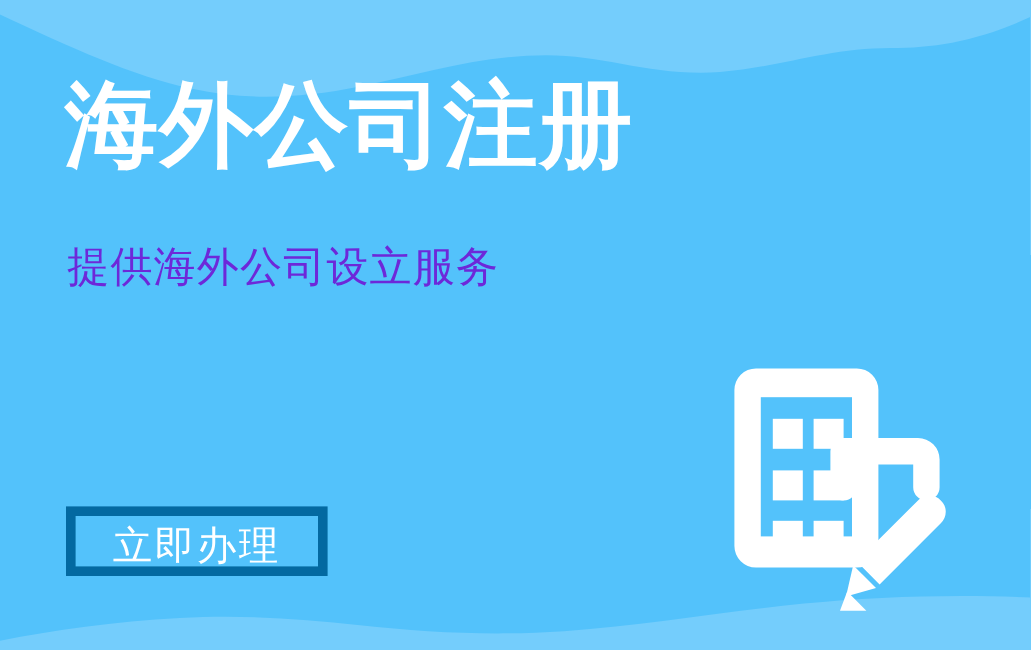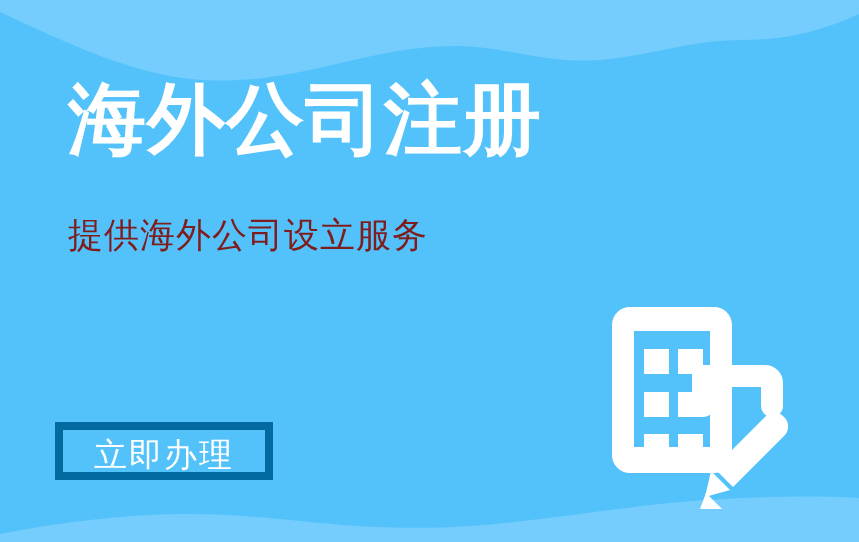--- a/index.html
+++ b/index.html
@@ -35,38 +35,38 @@
     left: 54px;
     top: 0;
     width: 560px;
     height: 542px;
   }
 
   .headline {
     position: absolute;
     left: 0;
     top: 66px;
-    margin: 14px;
+    margin: 0;
     font-size: 78px;
     line-height: 1.0;
     font-weight: 700;
     color: #ffffff;
     letter-spacing: 1px;
     white-space: nowrap;
   }
 
   .subhead {
     position: absolute;
     left: 2px;
     top: 206px;
-    margin: 12px;
+    margin: 0;
     font-size: 35px;
     line-height: 1.0;
     font-weight: 400;
-    color: #7f1d1d;
+    color: #6d28d9;
     letter-spacing: 1px;
     white-space: nowrap;
   }
 
   .cta-button {
     position: absolute;
     left: 1px;
     top: 422px;
     width: 218px;
     height: 58px;

